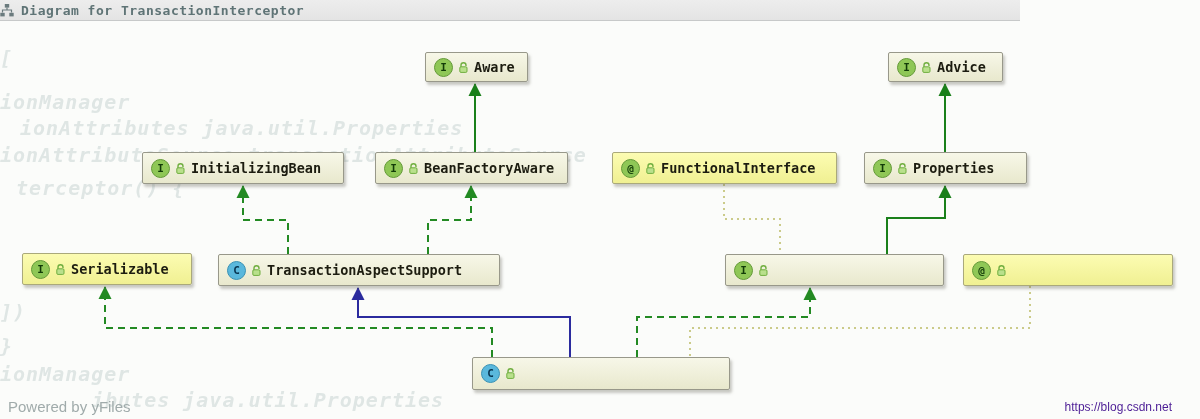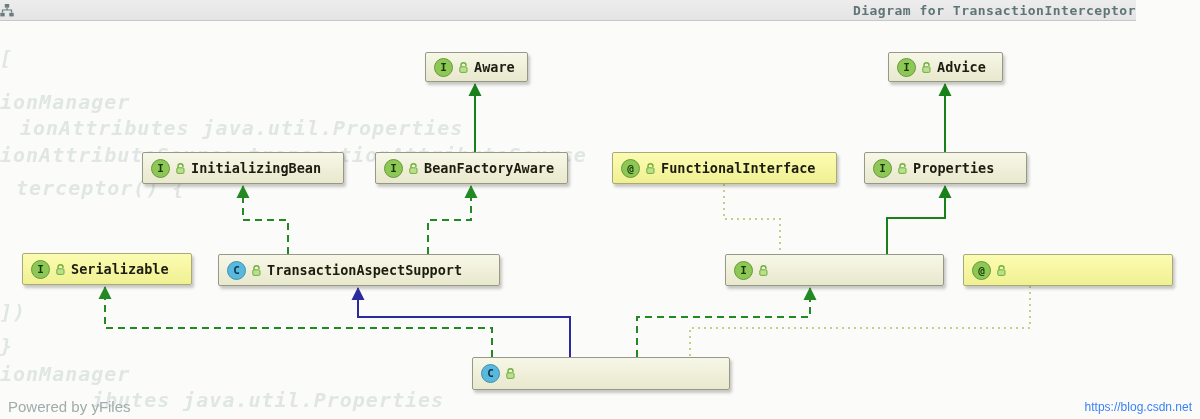--- a/index.html
+++ b/index.html
@@ -1,21 +1,21 @@
 <!DOCTYPE html>
 <html><head>
 <meta charset="utf-8">
 <style>
   html,body{margin:0;padding:0;background:#ffffff;}
   #screen{position:relative;width:1200px;height:419px;overflow:hidden;background:#fbfcfa;
           font-family:"DejaVu Sans Mono",monospace;}
   
-  #titlebar{position:absolute;left:0;top:0;width:1136px;height:20px;
+  #titlebar{position:absolute;left:0;top:0;width:1020px;height:20px;
             background:linear-gradient(180deg,#ededed,#e4e4e4);
-            border-bottom:1px solid #c7c9c9;display:flex;align-items:center;justify-content:space-between;gap:7px;z-index:6;}
+            border-bottom:1px solid #c7c9c9;display:flex;align-items:center;justify-content:flex-start;gap:7px;z-index:6;}
   #titlebar .title{font:bold 13px "DejaVu Sans Mono",monospace;color:#5f7476;letter-spacing:.5px;}
   
   #ghost-layer{position:absolute;inset:0;z-index:1;pointer-events:none;}
   .ghost{position:absolute;font:italic bold 20px "DejaVu Sans Mono",monospace;color:#b9c8c8;
          opacity:.42;white-space:pre;letter-spacing:1px;}
   
   #edge-layer{position:absolute;left:0;top:0;z-index:2;}
   
   #node-layer{position:absolute;inset:0;z-index:3;}
   .node{position:absolute;display:flex;align-items:center;gap:5px;padding:0 8px;box-sizing:border-box;
@@ -25,22 +25,22 @@
   .node.yellow{background:linear-gradient(180deg,#fcfcb2,#f0f092);border-color:#aaa97b;}
   .badge{width:17px;height:17px;border-radius:50%;display:flex;align-items:center;justify-content:center;
          font:bold 11px "DejaVu Sans Mono",monospace;flex:0 0 auto;}
   .badge.interface,.badge.annotation{background:#8fc756;border:1px solid #649a38;color:#123b08;}
   .badge.class{background:#5ab8dc;border:1px solid #3a92b5;color:#073450;}
   .keyicon{display:flex;flex:0 0 auto;}
   .label{white-space:nowrap;}
   
   #powered{position:absolute;left:8px;bottom:4px;z-index:5;
            font:15px "Liberation Sans",sans-serif;color:#a0abab;margin-top:12px;}
-  #watermark{position:absolute;right:8px;bottom:5px;z-index:5;
-             font:12px "Liberation Sans",sans-serif;color:#3b82f6;}
+  #watermark{position:absolute;right:28px;bottom:5px;z-index:5;
+             font:12px "Liberation Sans",sans-serif;color:#4c1d95;}
 </style>
 </head>
 <body>
 
 <div id="screen">
 
   <div id="titlebar">
     <span style="display:flex;">
       <svg width="14" height="13" viewBox="0 0 14 13">
         <path d="M7 3.5v2.5M2.5 8.5v-2.5h9v2.5" stroke="#6b7b7e" stroke-width="1.2" fill="none"></path>

